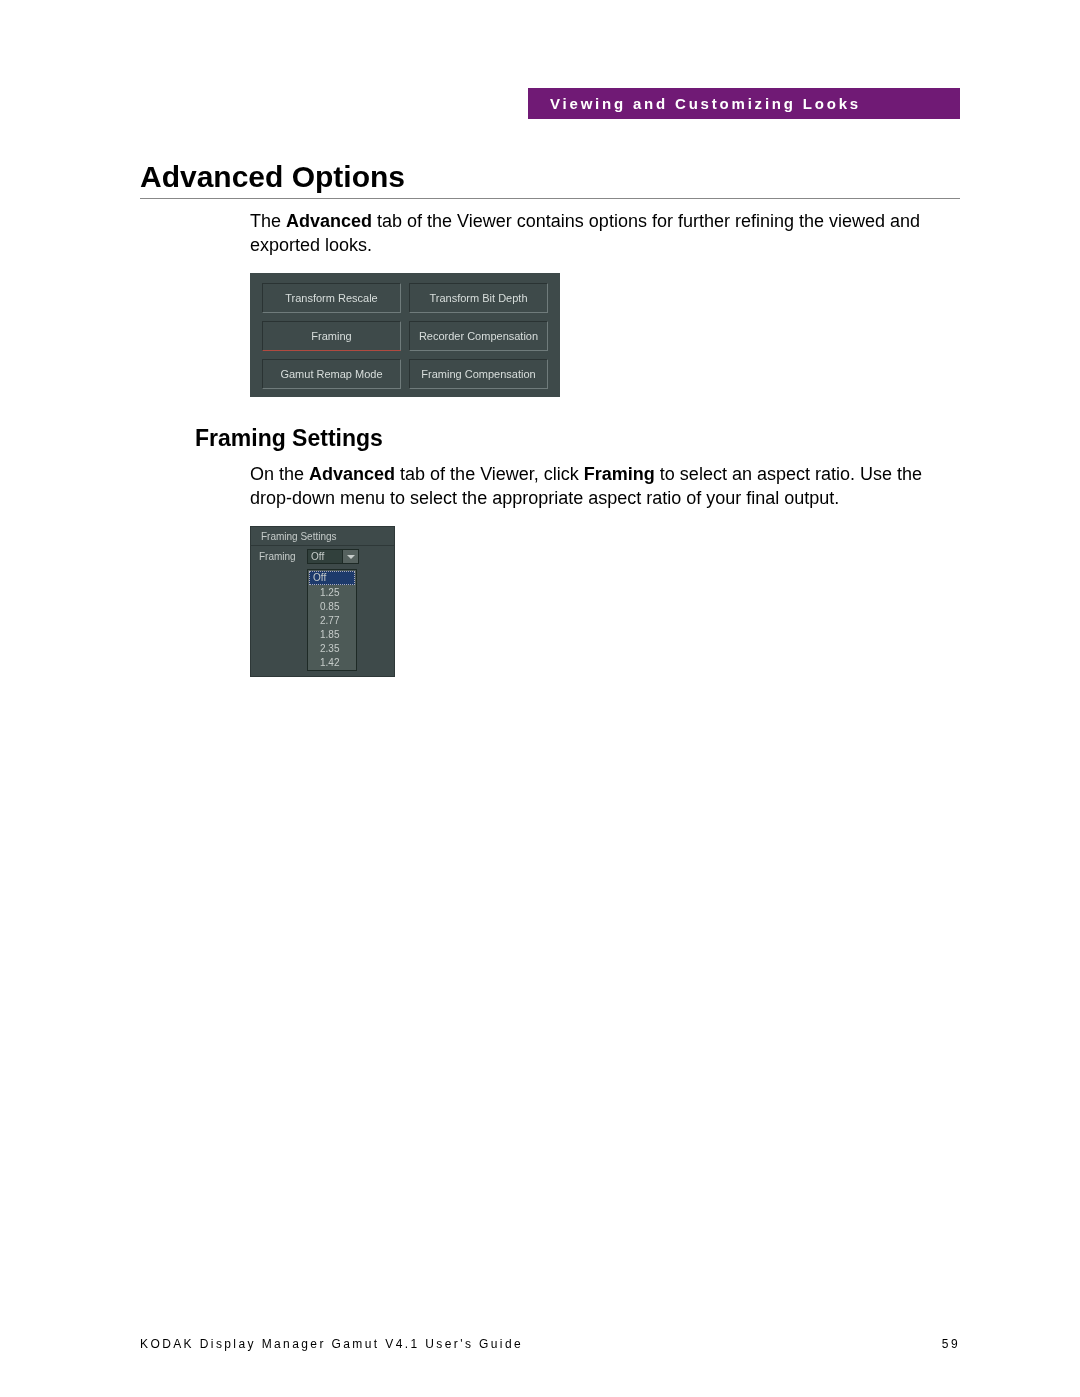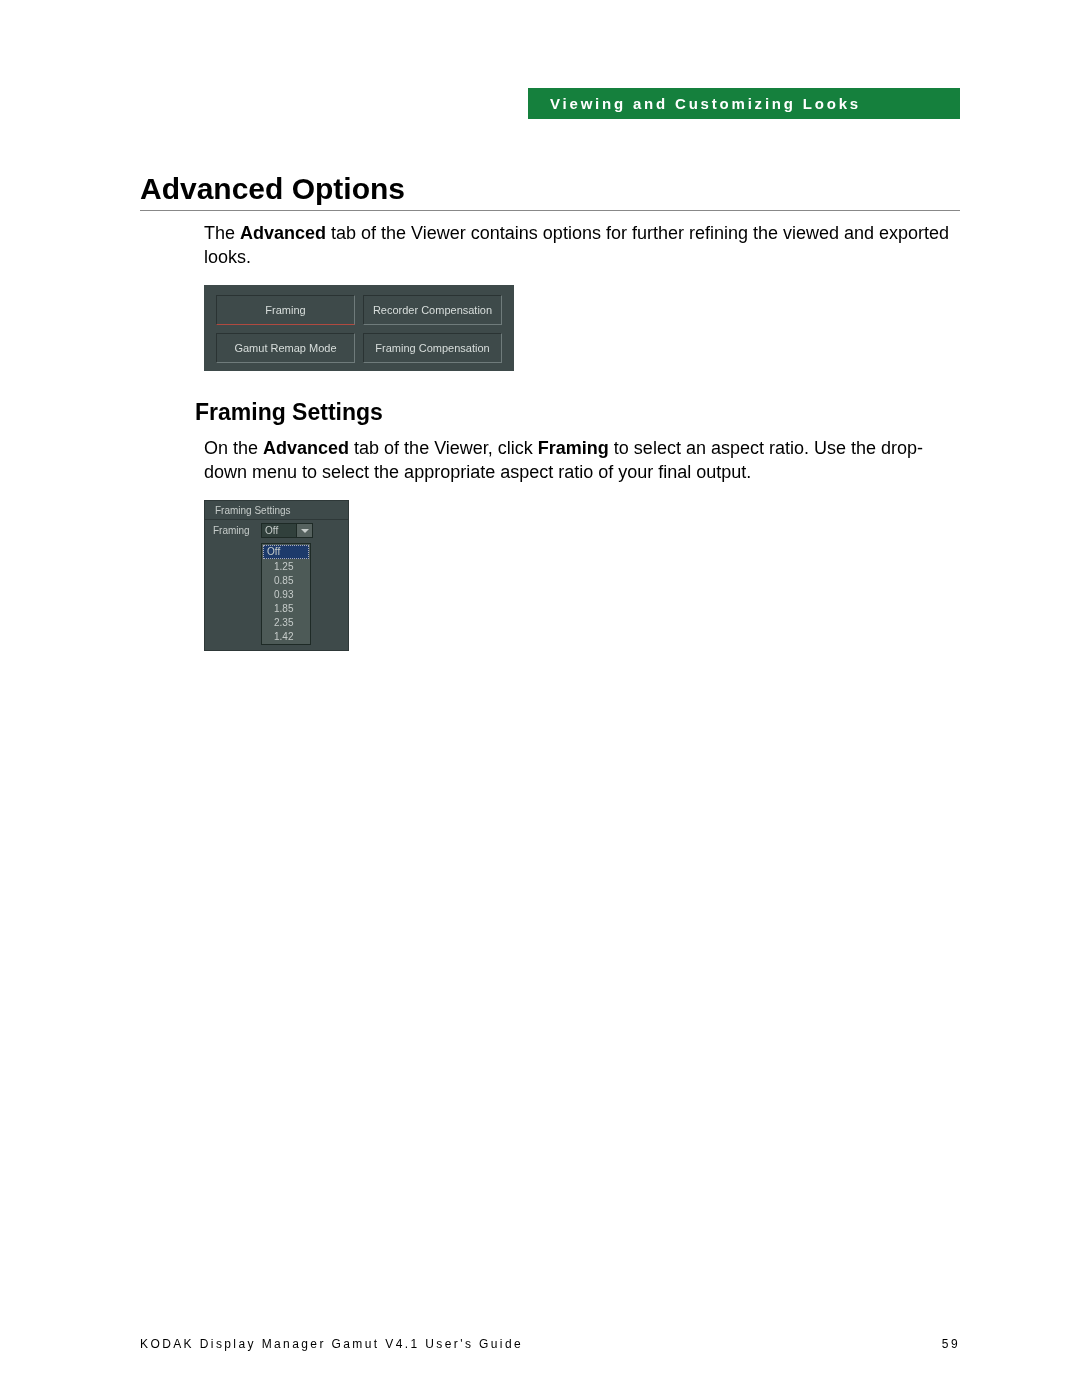--- a/index.html
+++ b/index.html
@@ -14,43 +14,43 @@
     height: 1397px;
     position: relative;
     box-sizing: border-box;
     padding: 88px 120px 0 140px;
   }
   .header-bar {
     position: absolute;
     top: 88px;
     right: 120px;
     width: 432px;
-    background: #15803d;
+    background: #701a75;
     color: #fff;
     font-weight: bold;
     font-size: 15px;
     letter-spacing: 2.8px;
     padding: 7px 0 7px 22px;
     box-sizing: border-box;
   }
   .content {
     padding-top: 72px;
   }
   h1 {
     font-size: 30px;
     font-weight: bold;
-    margin: 12px 0 4px 0;
+    margin: 0 0 4px 0;
   }
   .rule {
     border: none;
     border-top: 1px solid #888;
     margin: 4px 0 10px 0;
   }
   .indent {
-    margin-left: 64px;
+    margin-left: 110px;
   }
   p {
     font-size: 18px;
     line-height: 24px;
     margin: 0 0 16px 0;
   }
   h2 {
     font-size: 23px;
     font-weight: bold;
     margin: 28px 0 10px 0;
@@ -202,20 +202,24 @@
     <h1>Advanced Options</h1>
     <hr class="rule">
 
     <div class="indent">
       <p>
         <span>The </span><span class="b">Advanced</span><span> tab of the Viewer contains options for further refining the viewed and exported looks.</span>
       </p>
 
       <div class="adv-panel">
         <div class="adv-row">
+          <div class="adv-btn">Transform Rescale</div>
+          <div class="adv-btn">Transform Bit Depth</div>
+        </div>
+        <div class="adv-row">
           <div class="adv-btn adv-btn-active">Framing</div>
           <div class="adv-btn">Recorder Compensation</div>
         </div>
         <div class="adv-row">
           <div class="adv-btn">Gamut Remap Mode</div>
           <div class="adv-btn">Framing Compensation</div>
         </div>
       </div>
     </div>
 
@@ -234,21 +238,21 @@
             <div class="fp-select-val">Off</div>
             <div class="fp-select-btn">
               <div class="fp-tri"></div>
             </div>
           </div>
         </div>
         <div class="fp-list">
           <div class="fp-item fp-item-sel">Off</div>
           <div class="fp-item">1.25</div>
           <div class="fp-item">0.85</div>
-          <div class="fp-item">0.93</div>
+          <div class="fp-item">2.77</div>
           <div class="fp-item">1.85</div>
           <div class="fp-item">2.35</div>
           <div class="fp-item">1.42</div>
         </div>
       </div>
 
     </div>
 
   </div>
 

